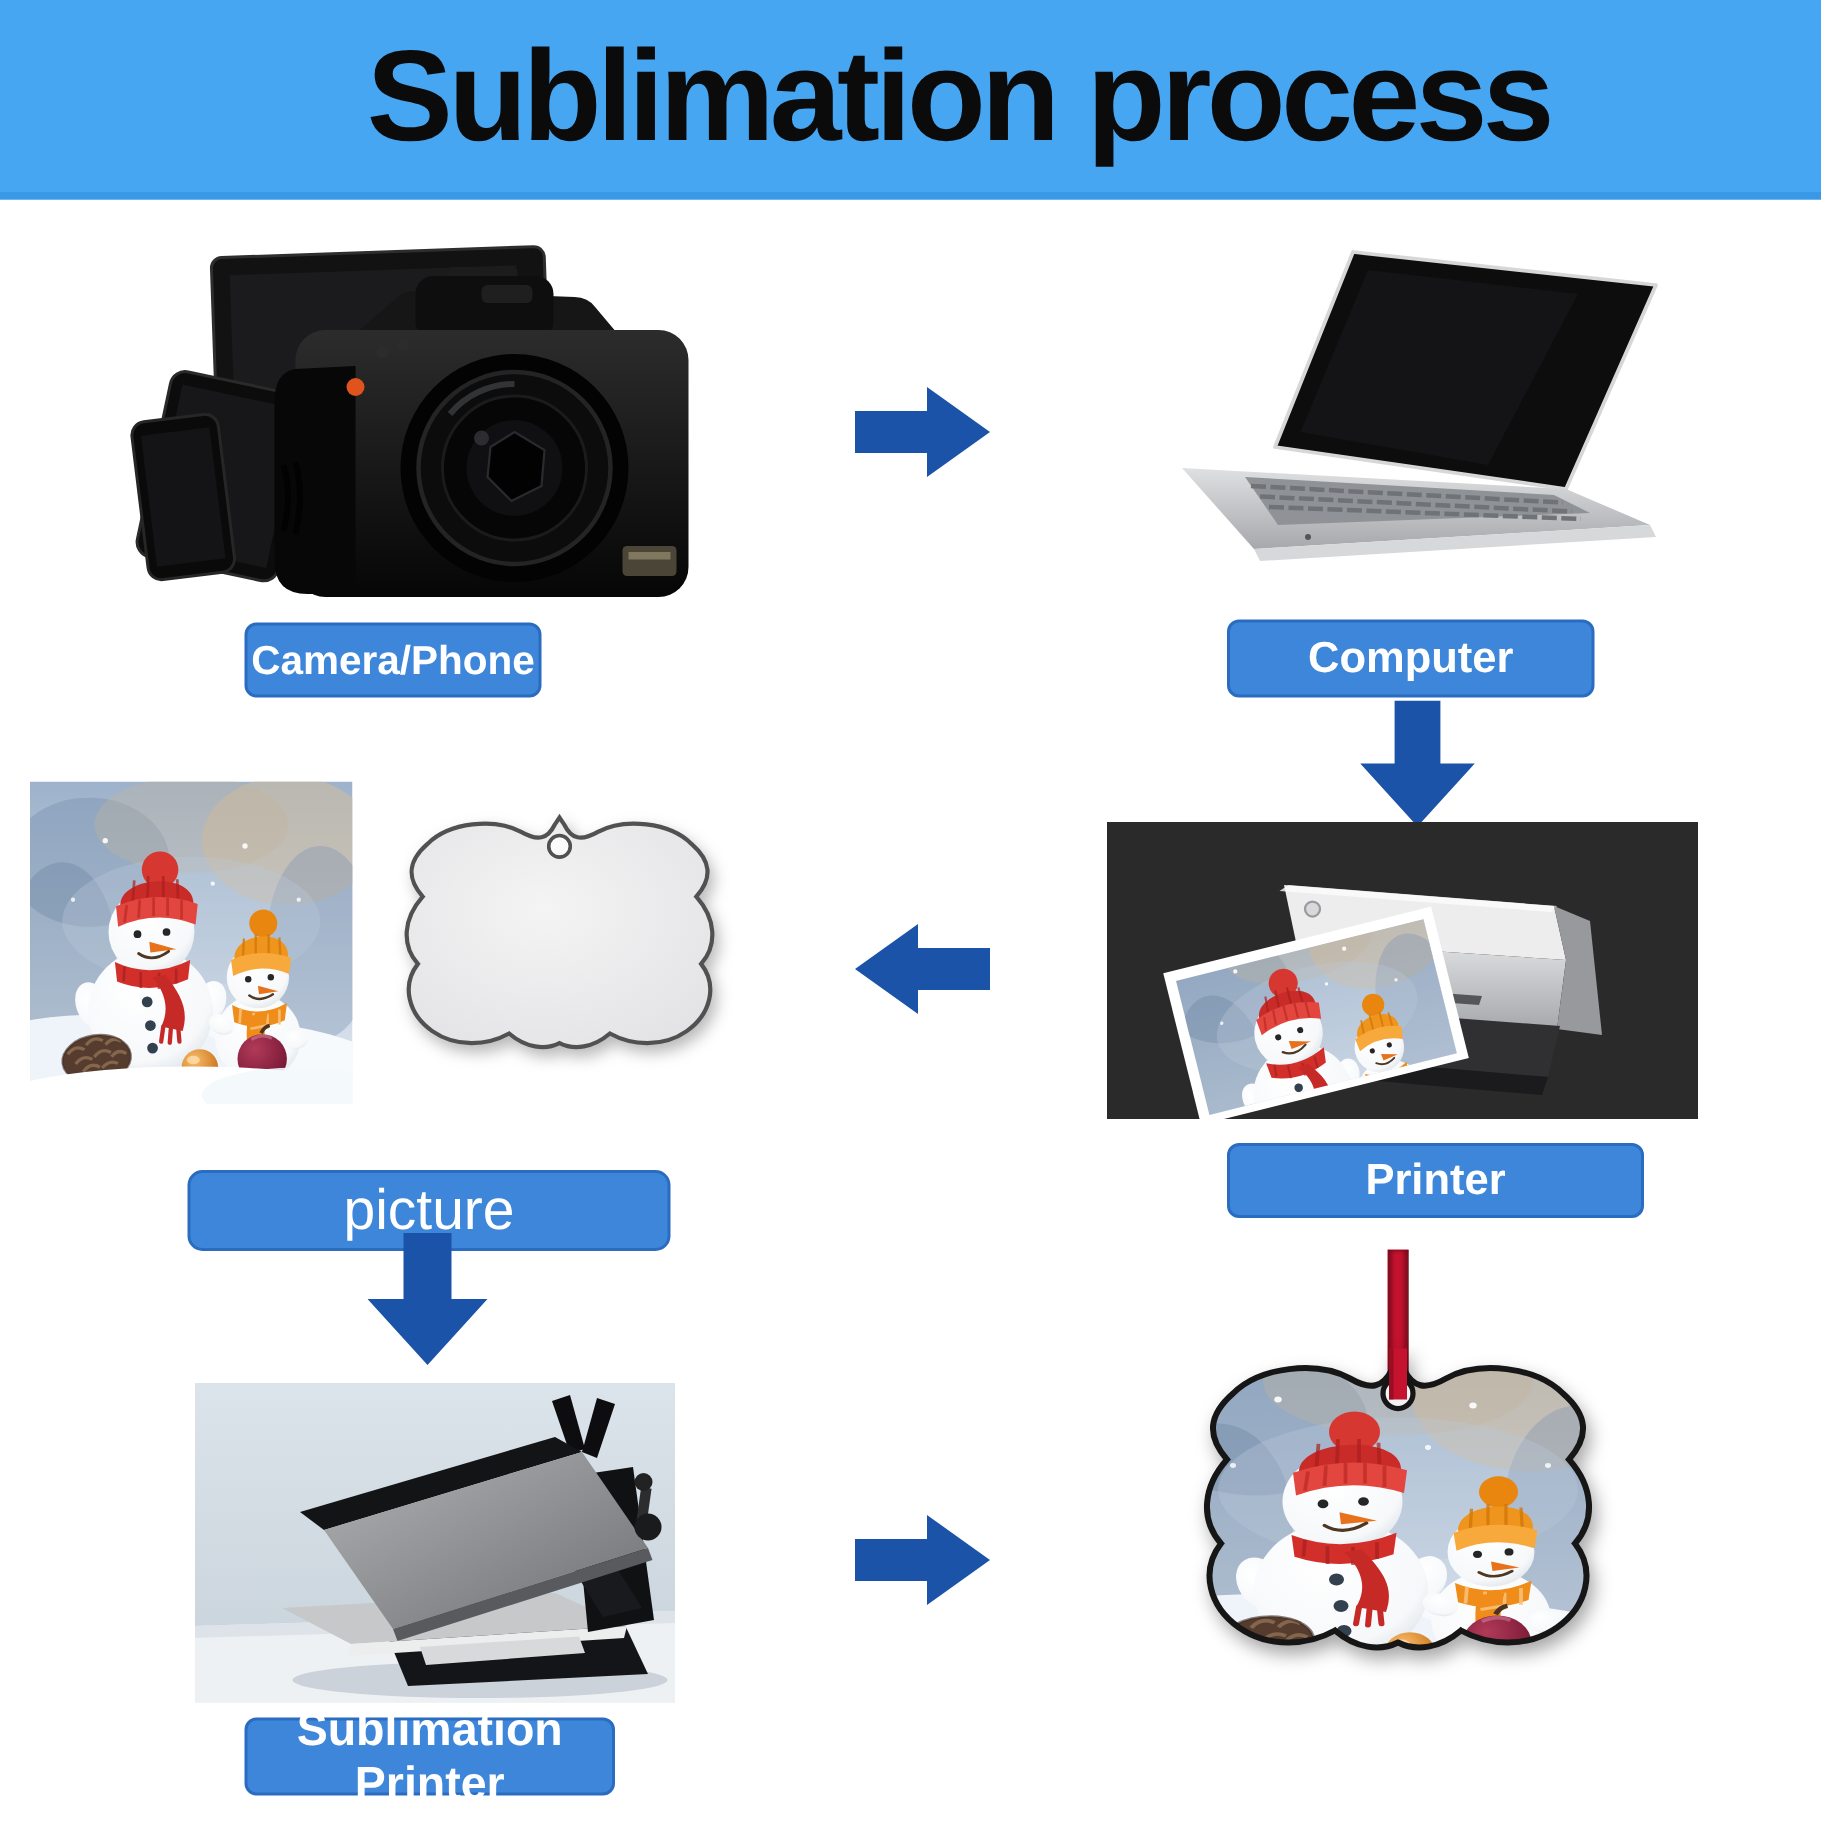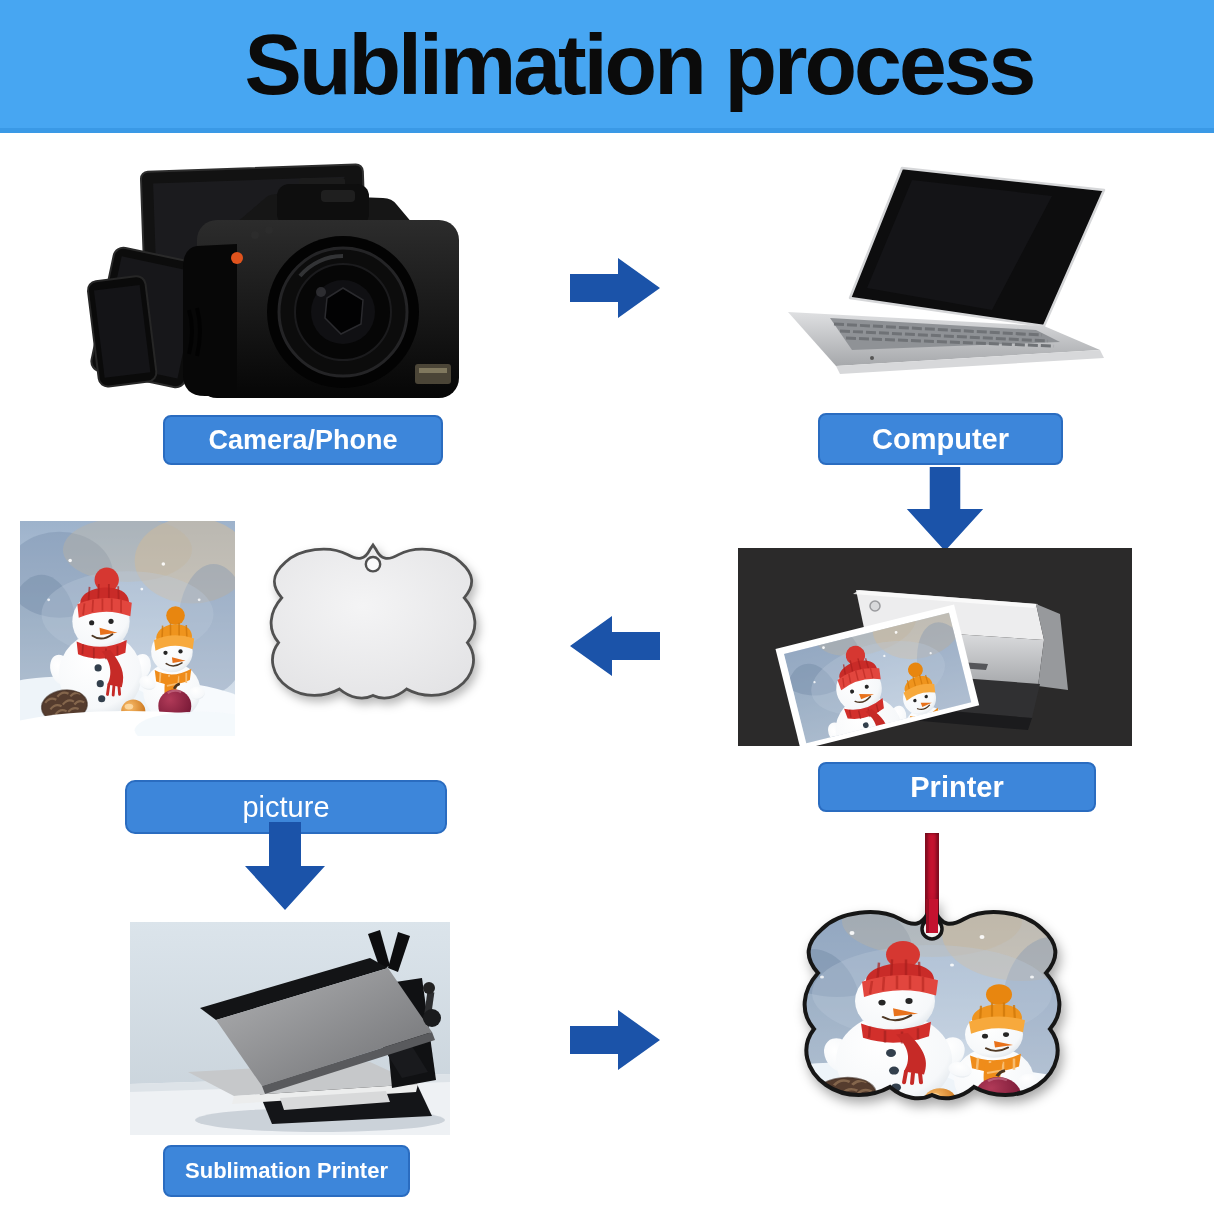--- a/index.html
+++ b/index.html
@@ -19,25 +19,25 @@
     font-size:86px;font-weight:700;letter-spacing:-3px;line-height:1;
   }
   
   .label{
     position:absolute;display:flex;align-items:center;justify-content:center;
     background:var(--label-bg,#3d86da);
     border:2px solid var(--label-border,#2a6cc0);
     border-radius:8px;color:var(--label-text,#ffffff);
     font-weight:bold;text-align:center;box-sizing:border-box;
   }
-  #label-camera{left:163px;top:415px;width:280px;height:50px;font-size:27px;}
+  #label-camera{left:163px;top:415px;width:198px;height:50px;font-size:27px;}
   #label-computer{left:818px;top:413px;width:245px;height:52px;font-size:29px;}
   #label-printer{left:818px;top:762px;width:278px;height:50px;font-size:29px;}
-  #label-picture{left:125px;top:780px;width:322px;height:54px;font-size:29px;font-weight:400;border-radius:10px;}
-  #label-sublimation{left:163px;top:1145px;width:247px;height:52px;font-size:22px;}
+  #label-picture{left:125px;top:780px;width:322px;height:54px;font-size:38px;font-weight:400;border-radius:10px;}
+  #label-sublimation{left:163px;top:1145px;width:247px;height:52px;font-size:31px;}
   #label-finished{left:820px;top:1147px;width:243px;height:50px;font-size:30px;}
   
   .arrow{position:absolute;}
   .arrow polygon{fill:var(--arrow,#1b53a9);}
   #arrow-cam-comp{left:570px;top:254px;width:90px;height:68px;}
   #arrow-comp-printer{left:905px;top:467px;width:80px;height:84px;}
   #arrow-printer-picture{left:570px;top:612px;width:90px;height:68px;}
   #arrow-picture-press{left:245px;top:822px;width:80px;height:88px;}
   #arrow-press-finished{left:570px;top:1006px;width:90px;height:68px;}
   

